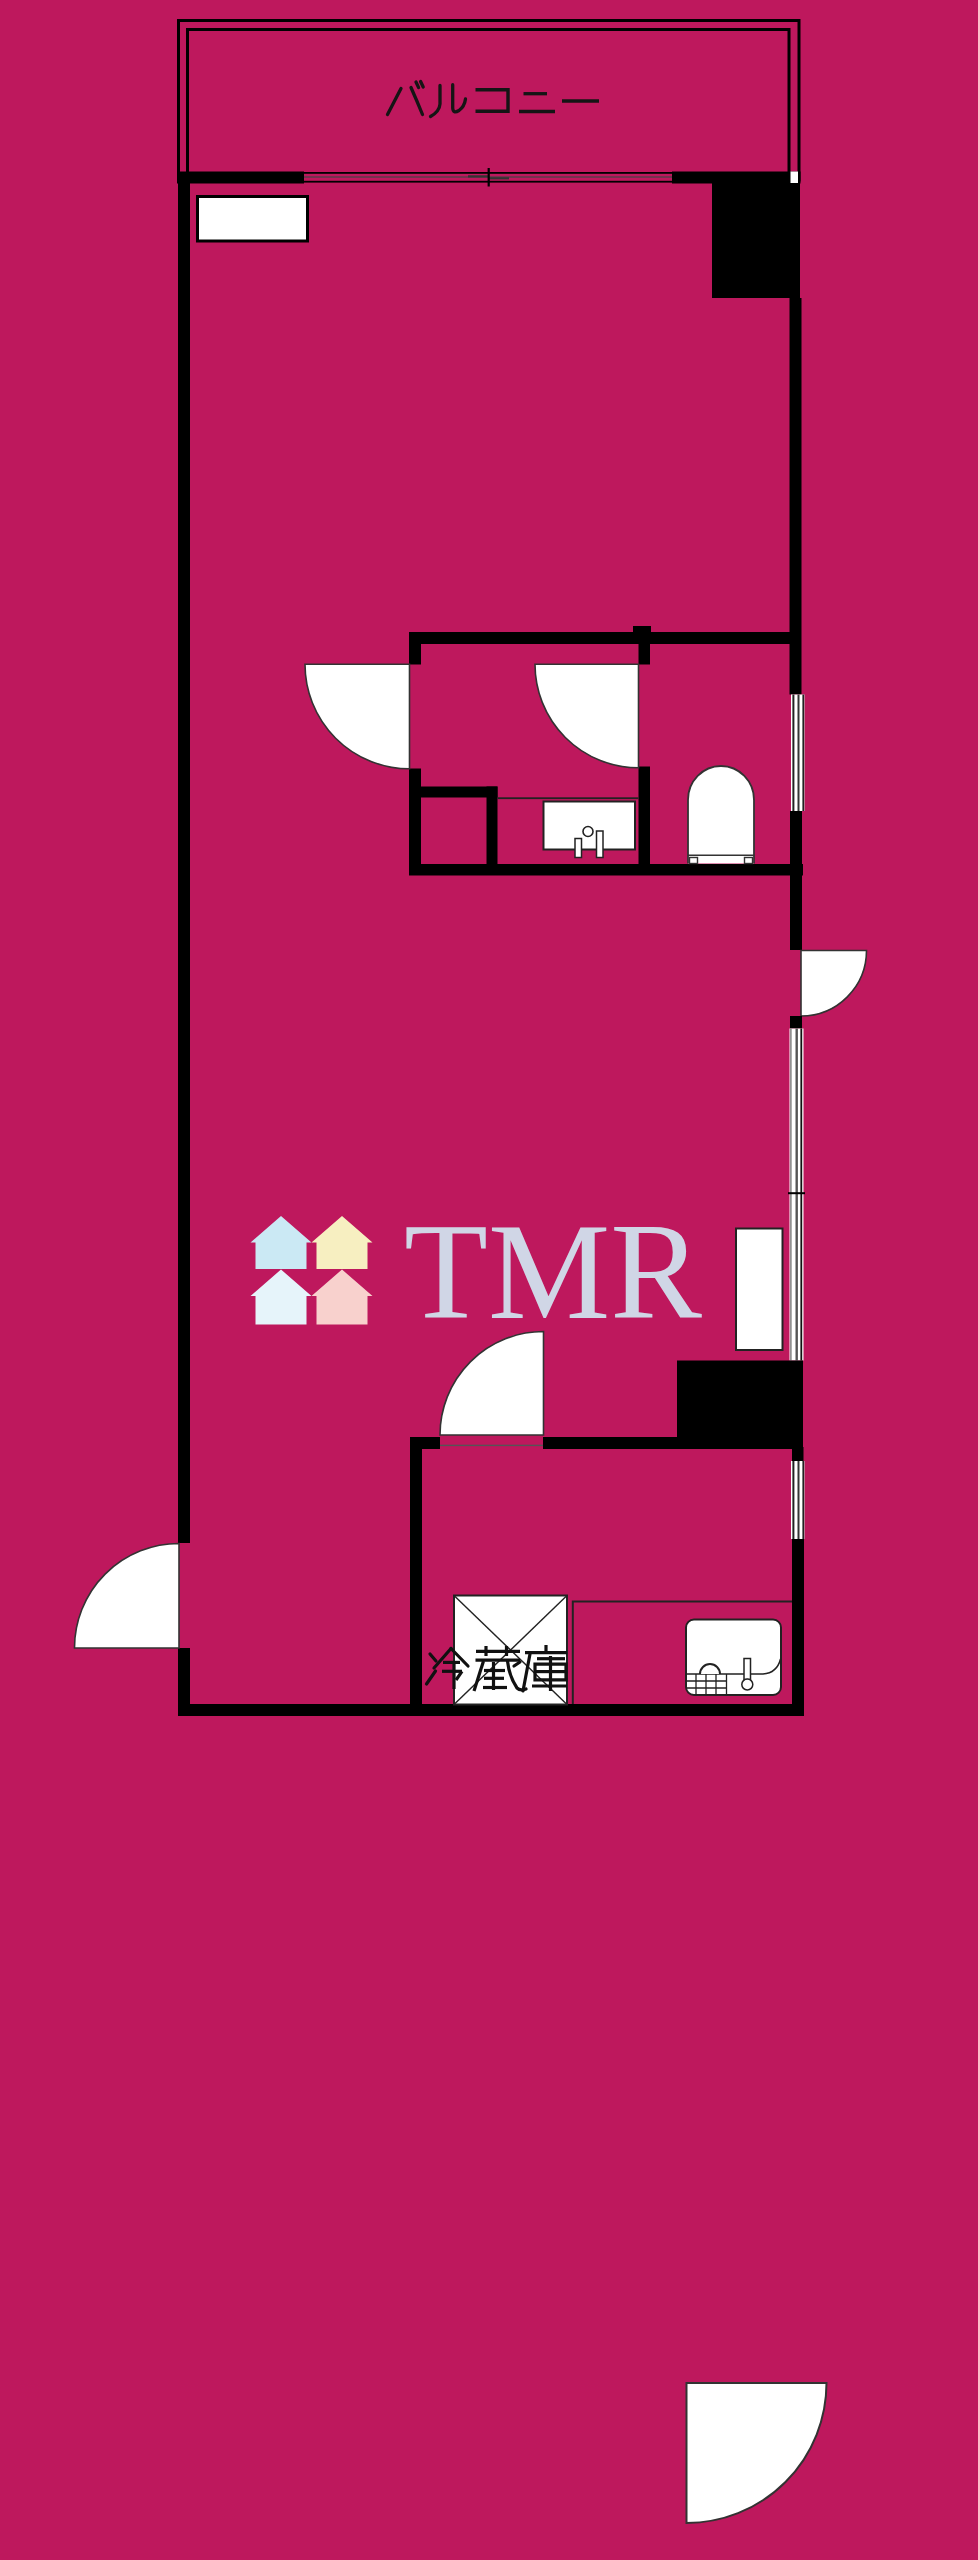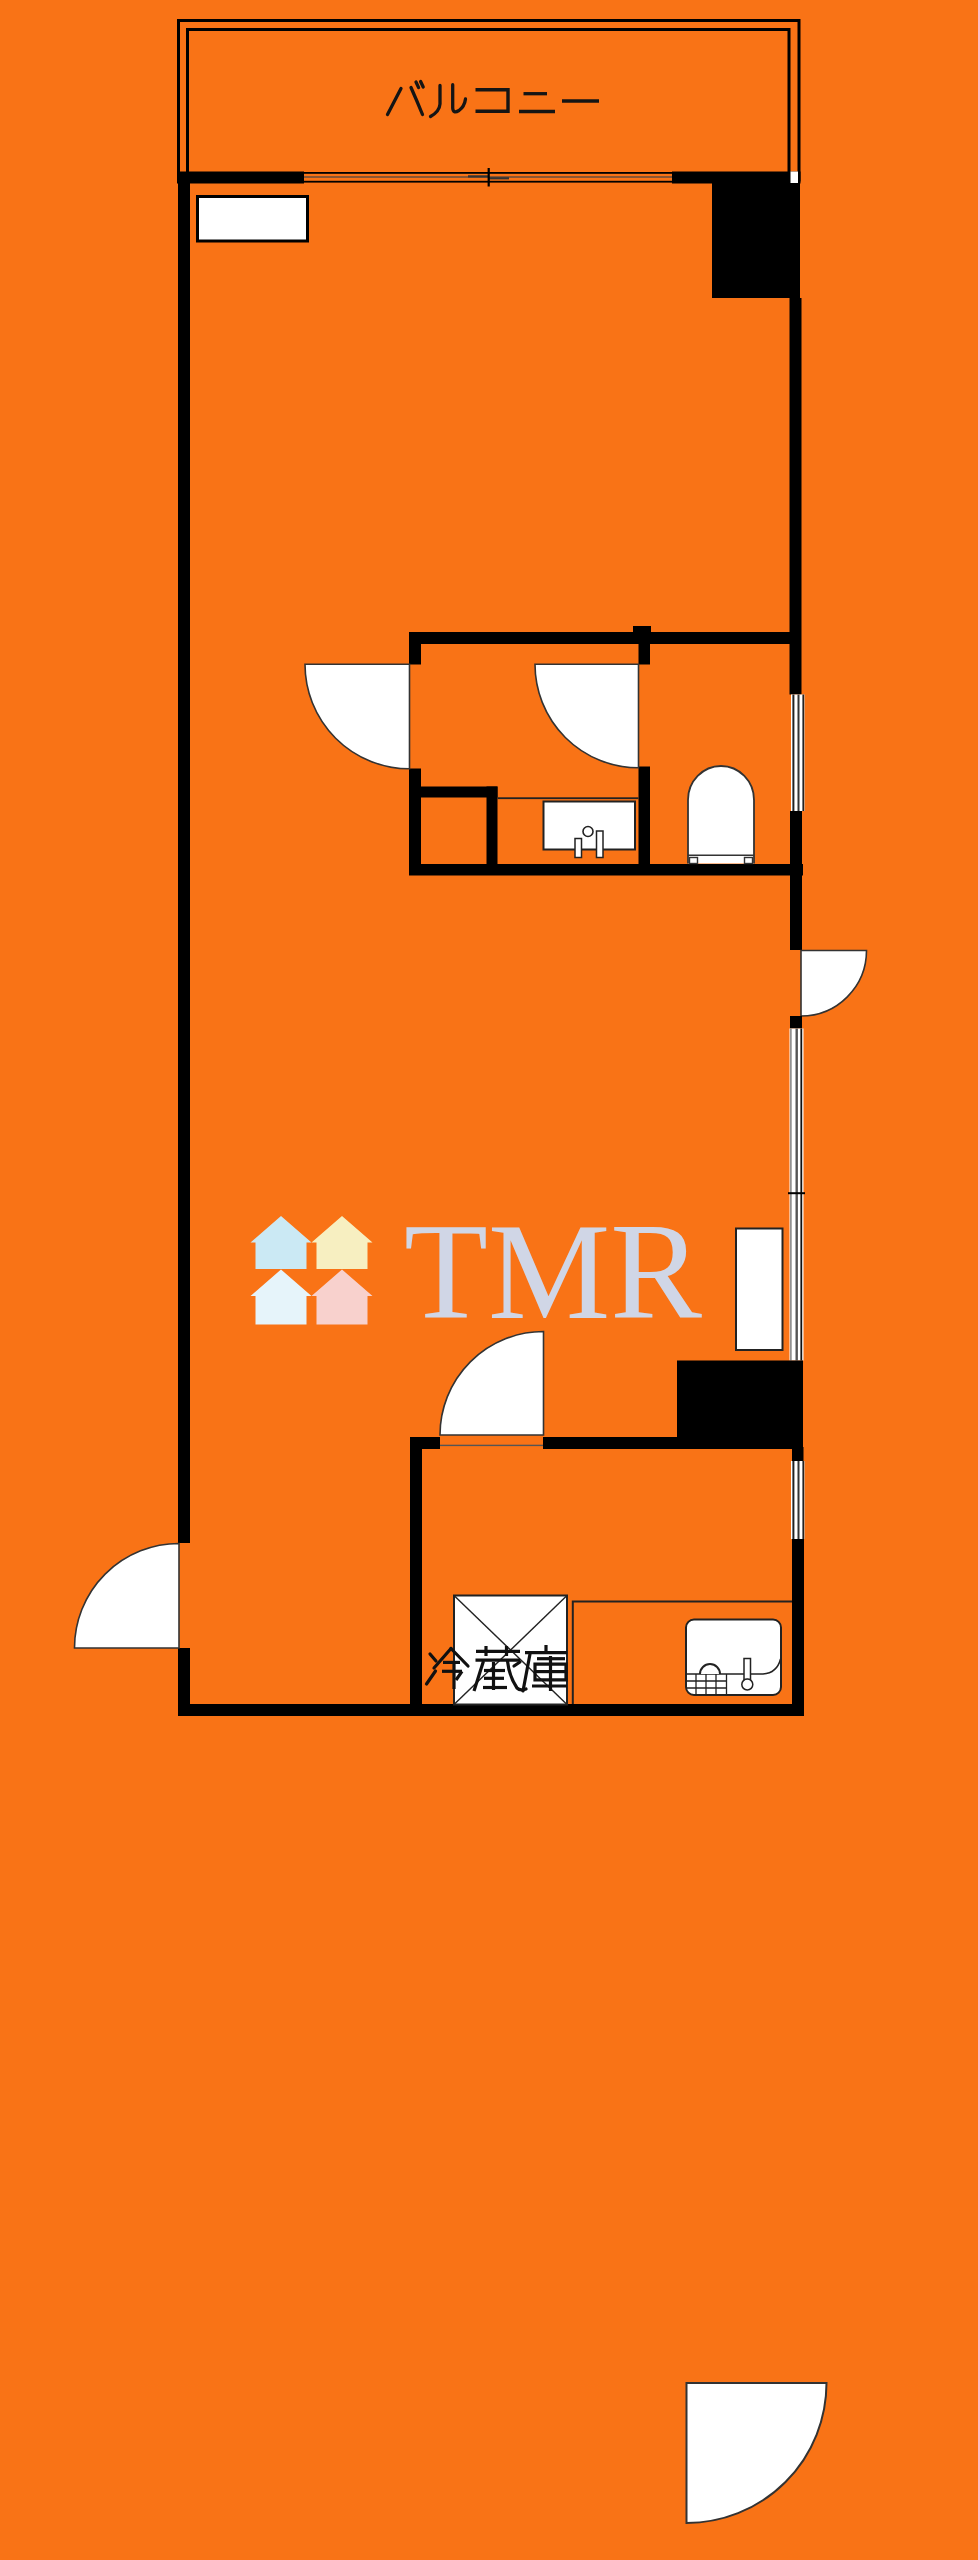--- a/index.html
+++ b/index.html
@@ -1,16 +1,16 @@
 <!DOCTYPE html>
 <html><head>
 <meta charset="utf-8">
 <style>
 html,body{margin:0;padding:0;background:#ffffff;}
-#page{width:978px;height:2560px;position:relative;background:#f97316;}
+#page{width:978px;height:2560px;position:relative;background:#be185d;}
 svg{display:block;}
 </style>
 </head>
 <body>
 <div id="page">
 <svg width="978" height="2560" viewBox="0 0 978 2560" xmlns="http://www.w3.org/2000/svg">
 
 <g fill="none" stroke="#000" stroke-width="3">
 <path d="M178.5,181.5 L178.5,20.5 L799,20.5 L799,181.5"></path>
 <path d="M187.5,181.5 L187.5,29.5 L789,29.5 L789,181.5"></path>

